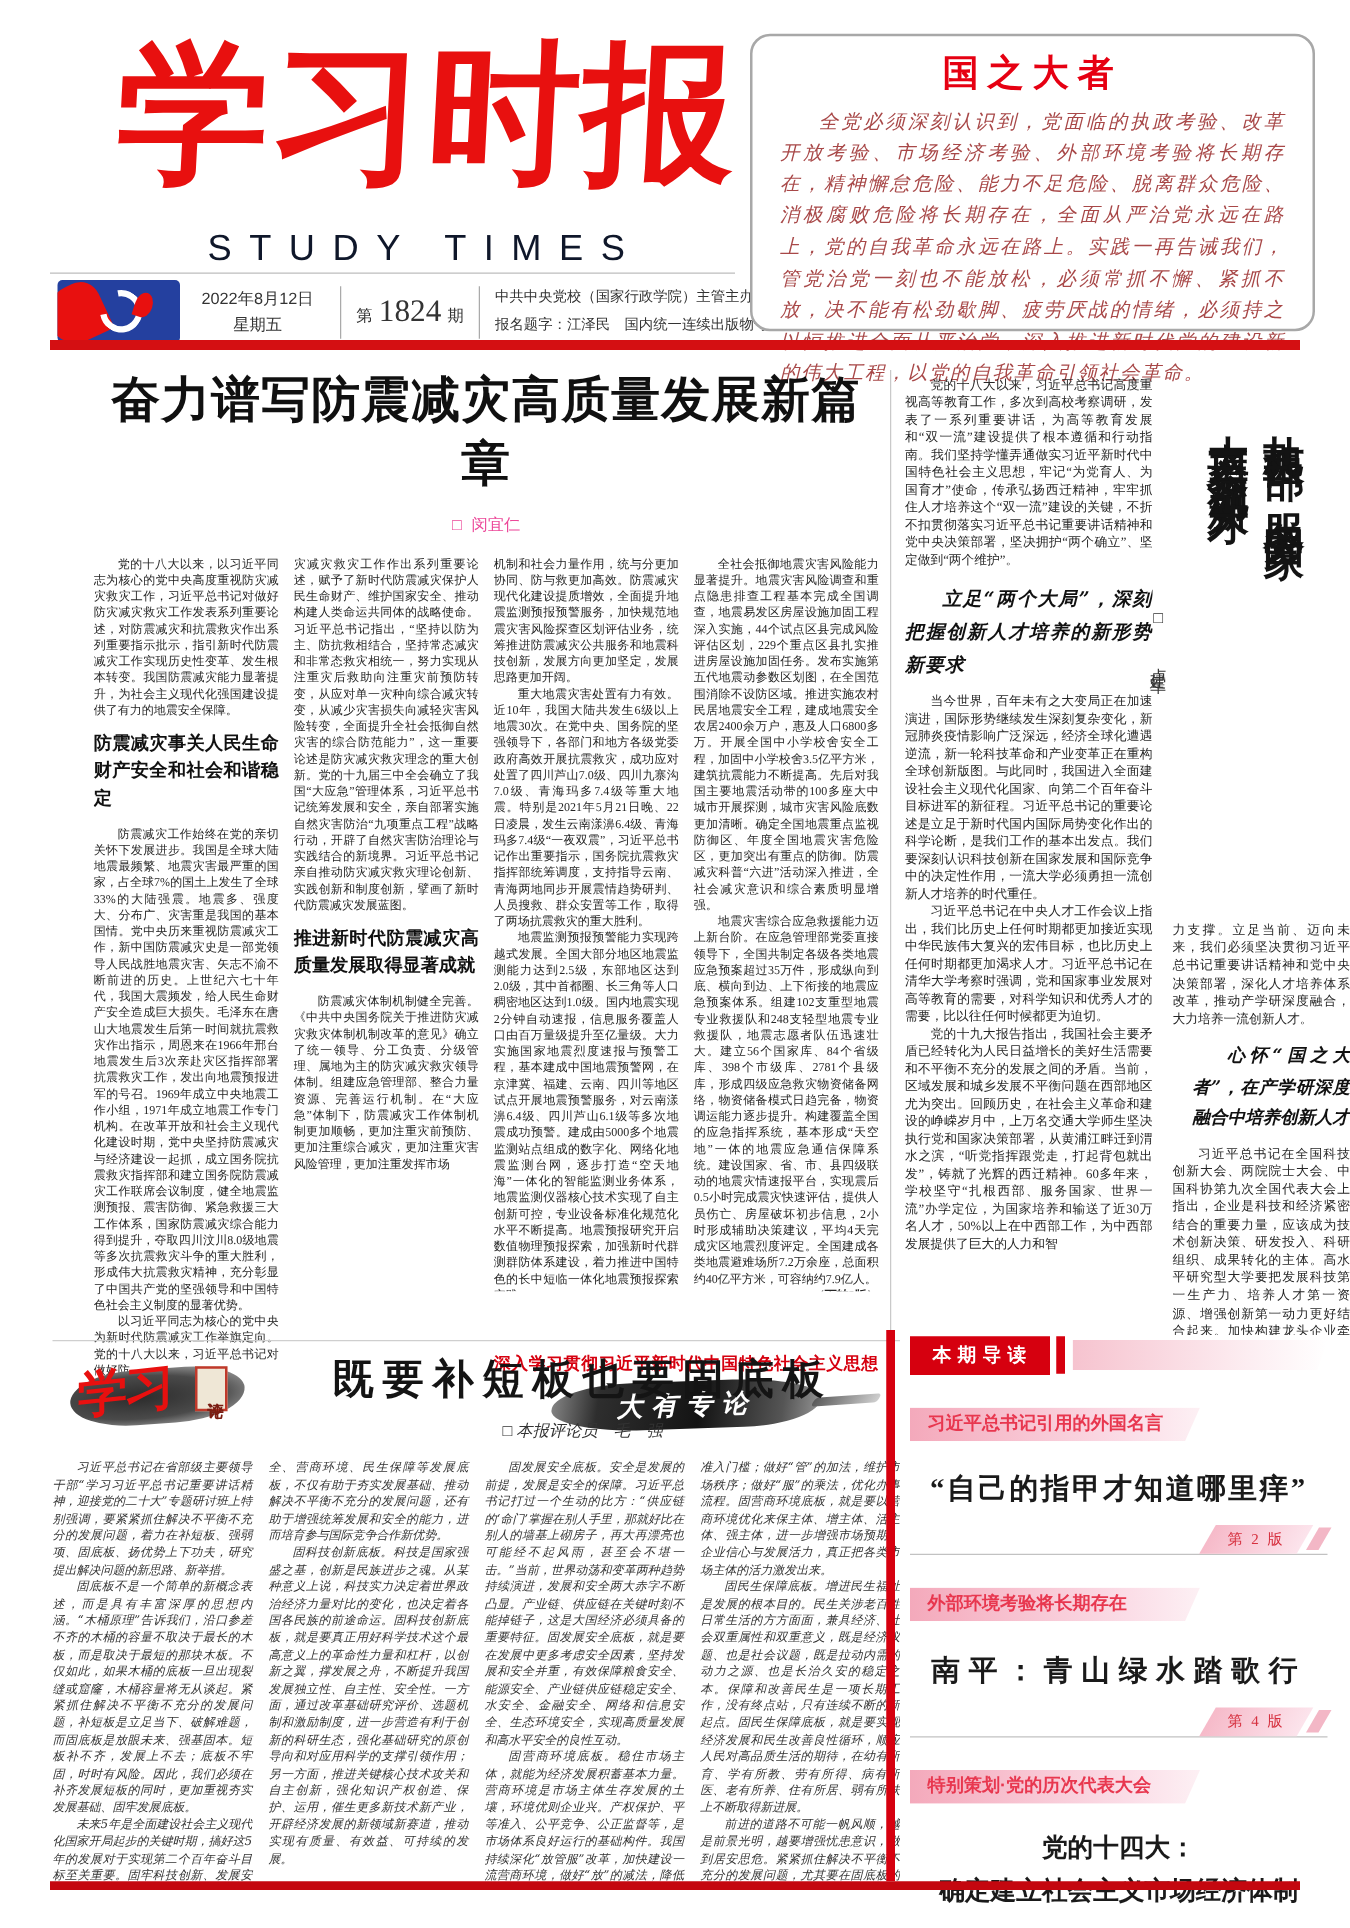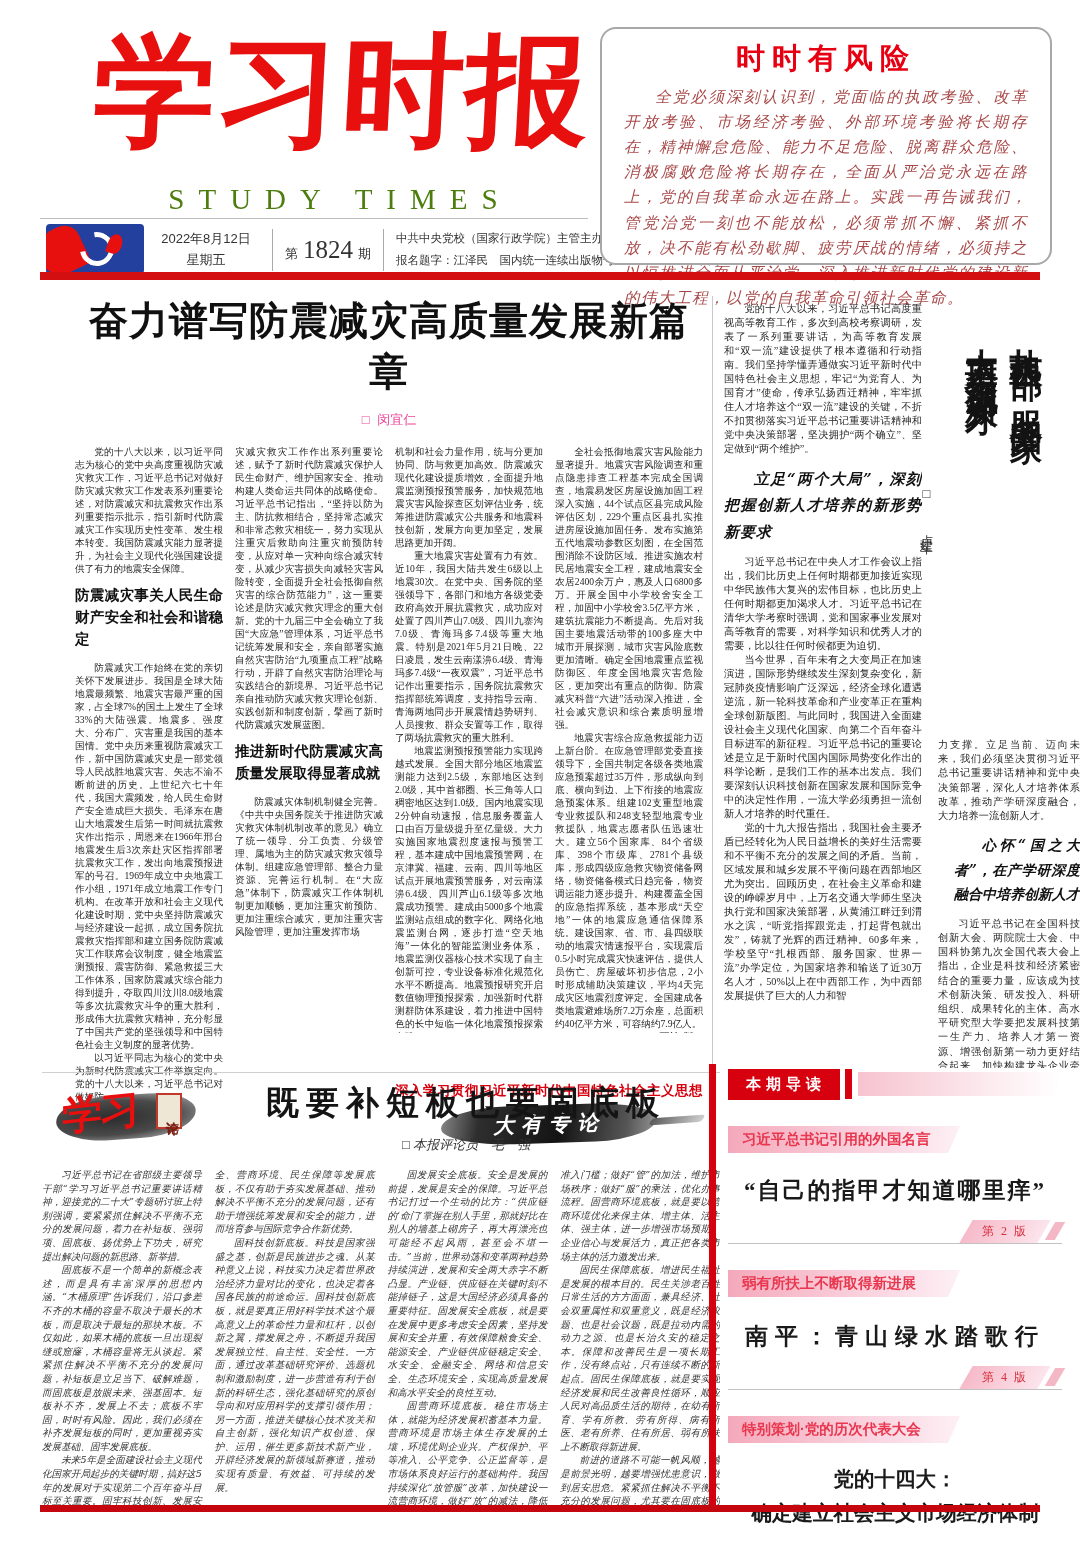--- a/index.html
+++ b/index.html
@@ -4,22 +4,22 @@
 <style>
   * { margin:0; padding:0; box-sizing:border-box; }
   html,body { width:1080px; height:1542px; background:#ffffff; }
   body { font-family:"Liberation Serif","DejaVu Serif",serif; color:#222; position:relative; overflow:hidden; }
   .abs { position:absolute; }
 
   
   .masthead-title { left:92px; top:14px; width:500px; text-align:center;
     font-size:122px; font-weight:900; color:#e8100f; letter-spacing:2px;
     font-family:"DejaVu Serif","Liberation Serif",serif; transform:skewX(-3deg); line-height:1.25; }
-  .masthead-en { left:90px; top:183px; width:500px; text-align:center; color:#4d7c0f;
-    font-size:29px; letter-spacing:14px; font-family:Liberation Serif, serif; }
+  .masthead-en { left:90px; top:183px; width:500px; text-align:center; color:#0f172a;
+    font-size:29px; letter-spacing:14px; font-family:Liberation Sans, sans-serif; }
   .mast-rule { left:40px; top:218px; width:548px; height:1px; background:#bdbdbd; }
 
   
   .emblem { left:46px; top:224px; width:98px; height:50px; background:#24409f; border-radius:4px; overflow:hidden; }
   .emblem .red-swoosh { position:absolute; left:-8px; top:4px; width:46px; height:46px; background:#e8100f;
     border-radius:60% 40% 10% 55%; transform:rotate(-25deg); }
   .emblem .white-ring { position:absolute; left:34px; top:8px; width:34px; height:34px; border:5px solid #fff;
     border-radius:50%; border-left-color:transparent; transform:rotate(35deg); }
   .emblem .red-dot { position:absolute; left:62px; top:10px; width:14px; height:20px; background:#e8100f;
     border-radius:50% 50% 50% 0; transform:rotate(18deg); }
@@ -161,21 +161,21 @@
     <span>期</span>
   </div>
   <div class="vsep"></div>
   <div class="pub-cell">
     <div>中共中央党校（国家行政学院）主管主办　网址：http://www.studytimes.cn</div>
     <div>报名题字：江泽民　国内统一连续出版物号：CN 11-0137　代号：1-267</div>
   </div>
 </div>
 
 <div class="abs quote-box">
-  <div class="quote-title">时时有风险</div>
+  <div class="quote-title">国之大者</div>
   <div class="quote-body">全党必须深刻认识到，党面临的执政考验、改革开放考验、市场经济考验、外部环境考验将长期存在，精神懈怠危险、能力不足危险、脱离群众危险、消极腐败危险将长期存在，全面从严治党永远在路上，党的自我革命永远在路上。实践一再告诫我们，管党治党一刻也不能放松，必须常抓不懈、紧抓不放，决不能有松劲歇脚、疲劳厌战的情绪，必须持之以恒推进全面从严治党，深入推进新时代党的建设新的伟大工程，以党的自我革命引领社会革命。</div>
 </div>
 
 <div class="abs rule-red-top"></div>
 
 <div class="abs lead">
   <h1>奋力谱写防震减灾高质量发展新篇章</h1>
   <div class="byline">□ 闵宜仁</div>
   <div class="cols">
     <div class="ncol h662">
@@ -211,22 +211,22 @@
     </div>
   </div>
 </div>
 
 <div class="abs vdivider"></div>
 
 <div class="abs rart">
   <div class="cA">
       <p>党的十八大以来，习近平总书记高度重视高等教育工作，多次到高校考察调研，发表了一系列重要讲话，为高等教育发展和“双一流”建设提供了根本遵循和行动指南。我们坚持学懂弄通做实习近平新时代中国特色社会主义思想，牢记“为党育人、为国育才”使命，传承弘扬西迁精神，牢牢抓住人才培养这个“双一流”建设的关键，不折不扣贯彻落实习近平总书记重要讲话精神和党中央决策部署，坚决拥护“两个确立”、坚定做到“两个维护”。</p>
       <h3 class="kai-h3">立足“两个大局”，深刻把握创新人才培养的新形势新要求</h3>
+      <p>当今世界，百年未有之大变局正在加速演进，国际形势继续发生深刻复杂变化，新冠肺炎疫情影响广泛深远，经济全球化遭遇逆流，新一轮科技革命和产业变革正在重构全球创新版图。与此同时，我国进入全面建设社会主义现代化国家、向第二个百年奋斗目标进军的新征程。习近平总书记的重要论述是立足于新时代国内国际局势变化作出的科学论断，是我们工作的基本出发点。我们要深刻认识科技创新在国家发展和国际竞争中的决定性作用，一流大学必须勇担一流创新人才培养的时代重任。</p>
       <p>习近平总书记在中央人才工作会议上指出，我们比历史上任何时期都更加接近实现中华民族伟大复兴的宏伟目标，也比历史上任何时期都更加渴求人才。习近平总书记在清华大学考察时强调，党和国家事业发展对高等教育的需要，对科学知识和优秀人才的需要，比以往任何时候都更为迫切。</p>
-      <p>当今世界，百年未有之大变局正在加速演进，国际形势继续发生深刻复杂变化，新冠肺炎疫情影响广泛深远，经济全球化遭遇逆流，新一轮科技革命和产业变革正在重构全球创新版图。与此同时，我国进入全面建设社会主义现代化国家、向第二个百年奋斗目标进军的新征程。习近平总书记的重要论述是立足于新时代国内国际局势变化作出的科学论断，是我们工作的基本出发点。我们要深刻认识科技创新在国家发展和国际竞争中的决定性作用，一流大学必须勇担一流创新人才培养的时代重任。</p>
       <p>党的十九大报告指出，我国社会主要矛盾已经转化为人民日益增长的美好生活需要和不平衡不充分的发展之间的矛盾。当前，区域发展和城乡发展不平衡问题在西部地区尤为突出。回顾历史，在社会主义革命和建设的峥嵘岁月中，上万名交通大学师生坚决执行党和国家决策部署，从黄浦江畔迁到渭水之滨，“听党指挥跟党走，打起背包就出发”，铸就了光辉的西迁精神。60多年来，学校坚守“扎根西部、服务国家、世界一流”办学定位，为国家培养和输送了近30万名人才，50%以上在中西部工作，为中西部发展提供了巨大的人力和智</p>
     </div>
   <div class="vbyline">□ 卢建军</div>
   <div class="vhead">
     <span>扎根西部　服务国家</span>
     <span>大力培养一流创新人才</span>
   </div>
   <div class="cB">
       <p class="cont">力支撑。立足当前、迈向未来，我们必须坚决贯彻习近平总书记重要讲话精神和党中央决策部署，深化人才培养体系改革，推动产学研深度融合，大力培养一流创新人才。</p>
       <h3 class="kai-h3">心怀“国之大者”，在产学研深度融合中培养创新人才</h3>
@@ -263,21 +263,21 @@
 
   <div class="ditem">
     <div class="dtag">习近平总书记引用的外国名言</div>
     <div class="dtitle t1">“自己的指甲才知道哪里痒”</div>
     <div class="dpage">
       <span class="ptag"><i>第 2 版</i></span>
     </div>
   </div>
 
   <div class="ditem">
-    <div class="dtag">弱有所扶上不断取得新进展</div>
+    <div class="dtag">外部环境考验将长期存在</div>
     <div class="dtitle t2">南平：青山绿水踏歌行</div>
     <div class="dpage">
       <span class="ptag"><i>第 4 版</i></span>
     </div>
   </div>
 
   <div class="ditem">
     <div class="dtag">特别策划·党的历次代表大会</div>
     <div class="dtitle t3">党的十四大：
 确定建立社会主义市场经济体制</div>

